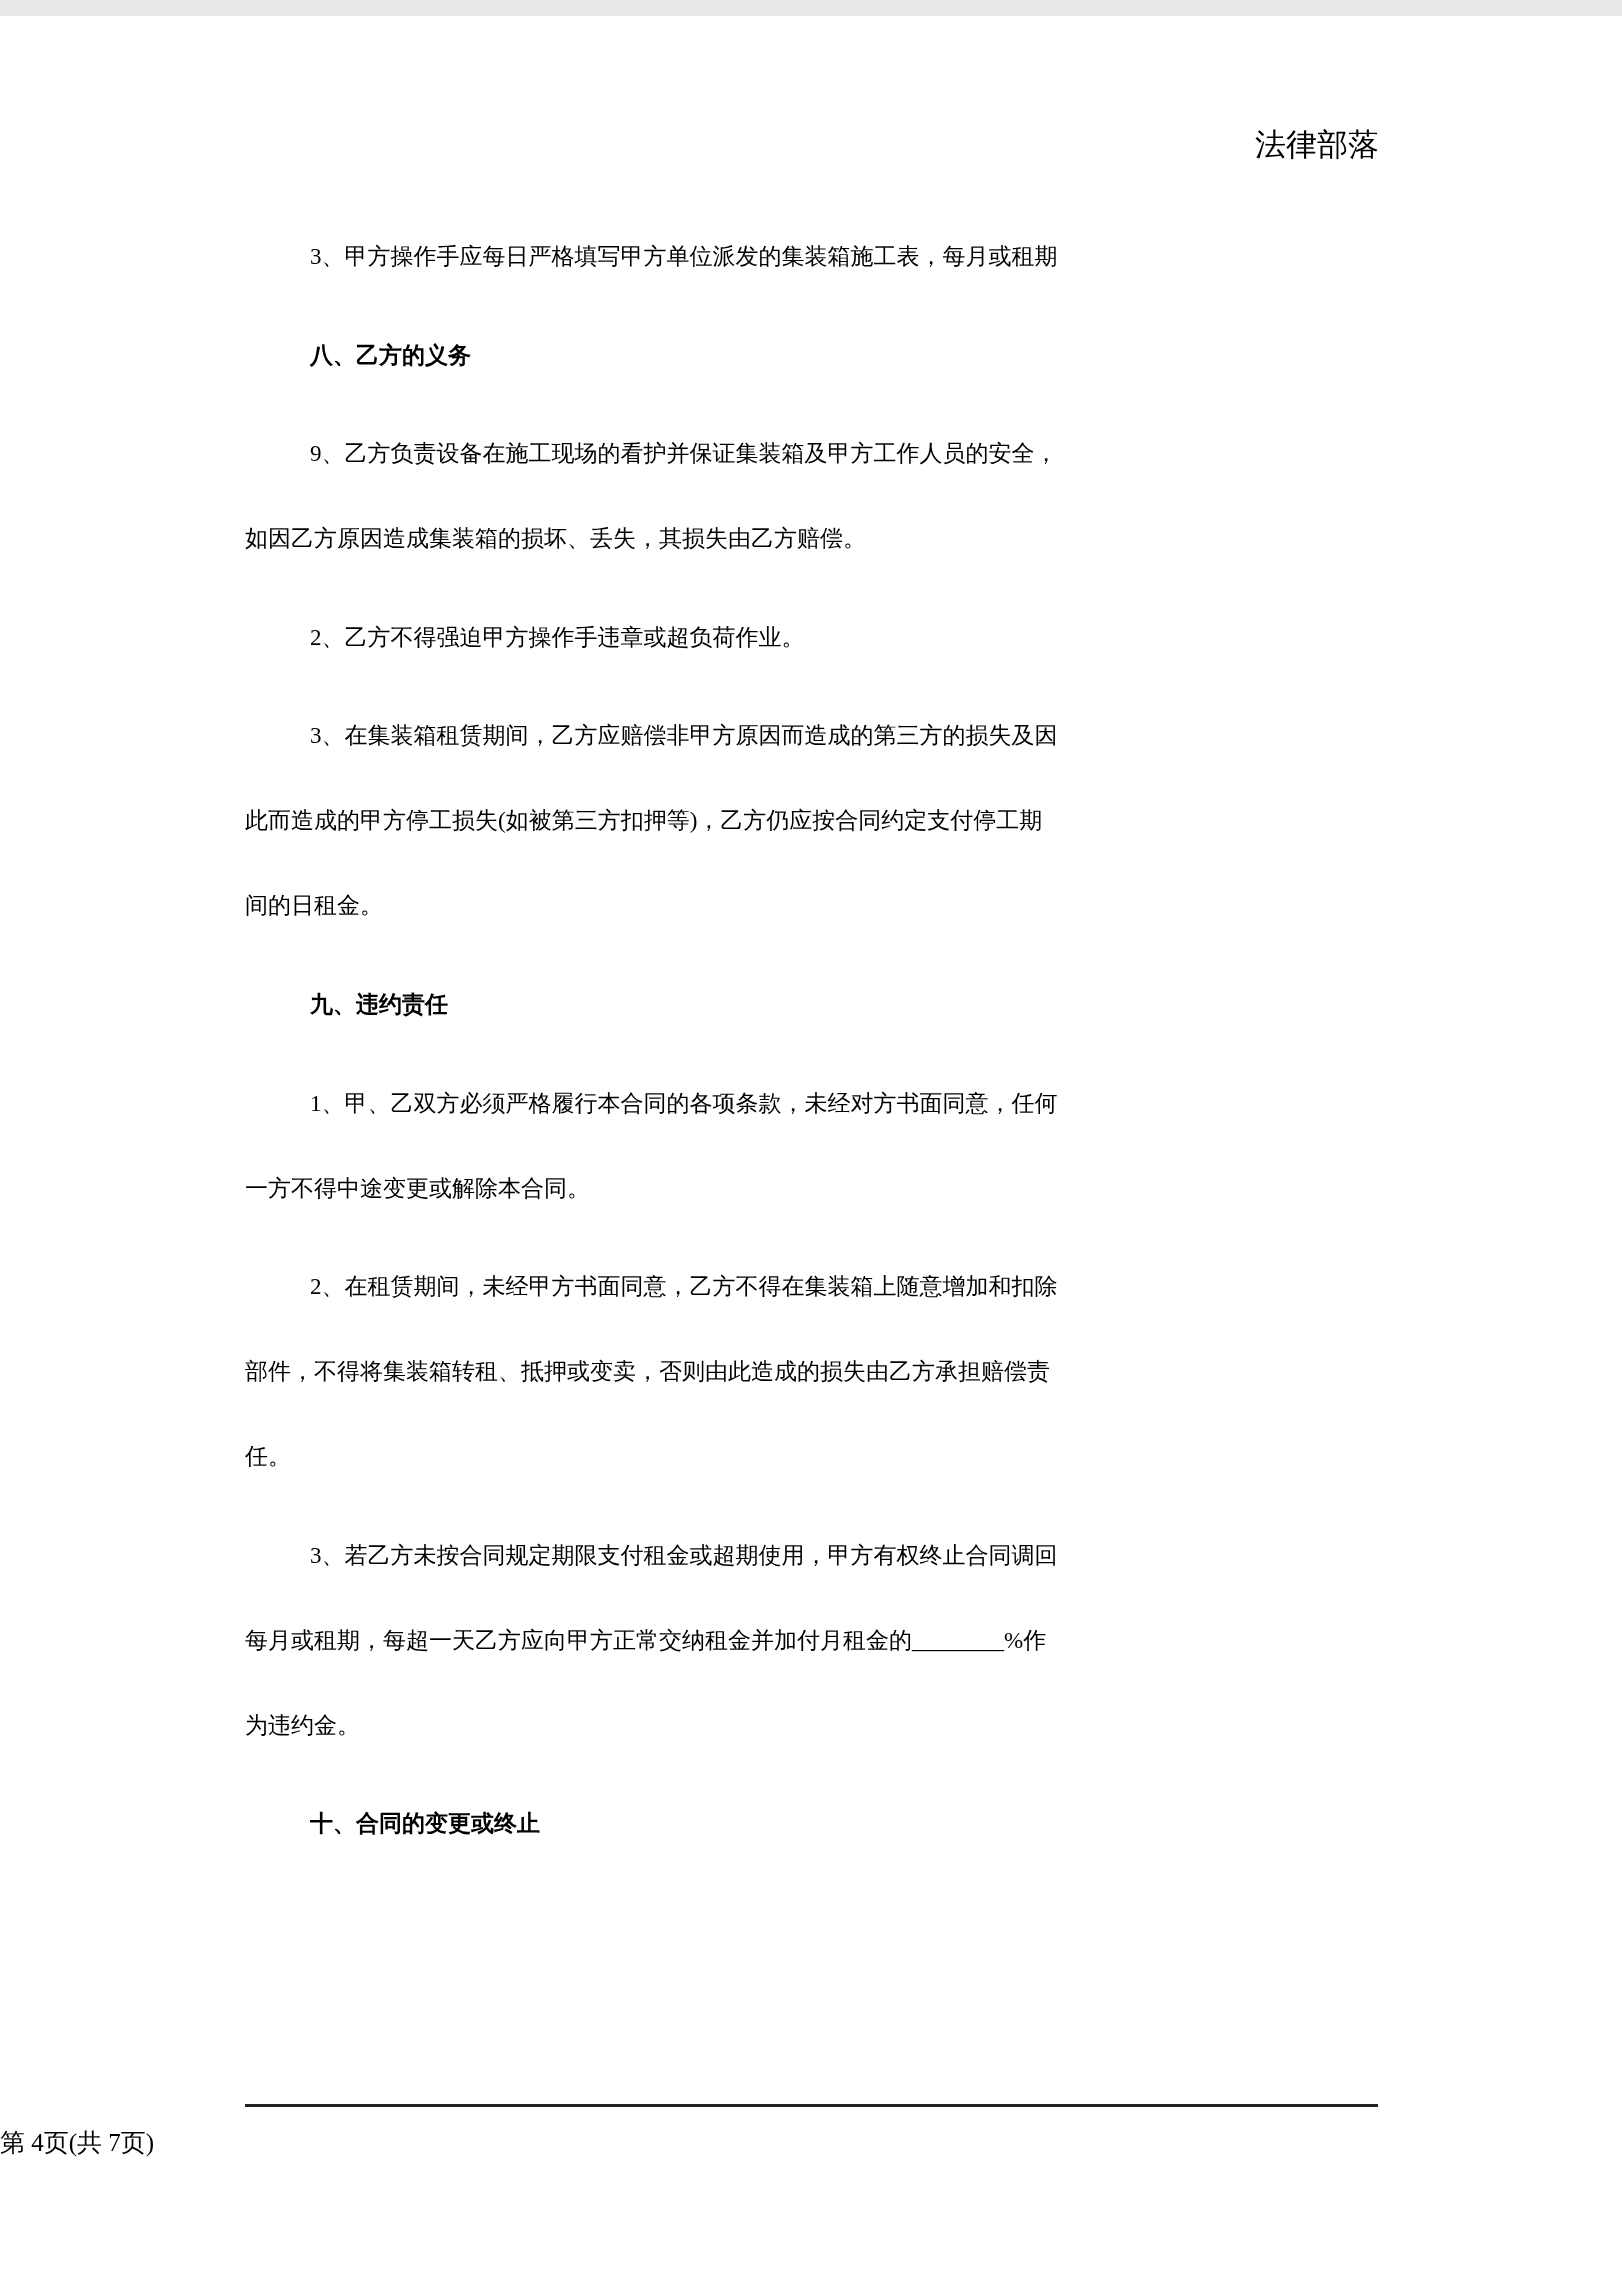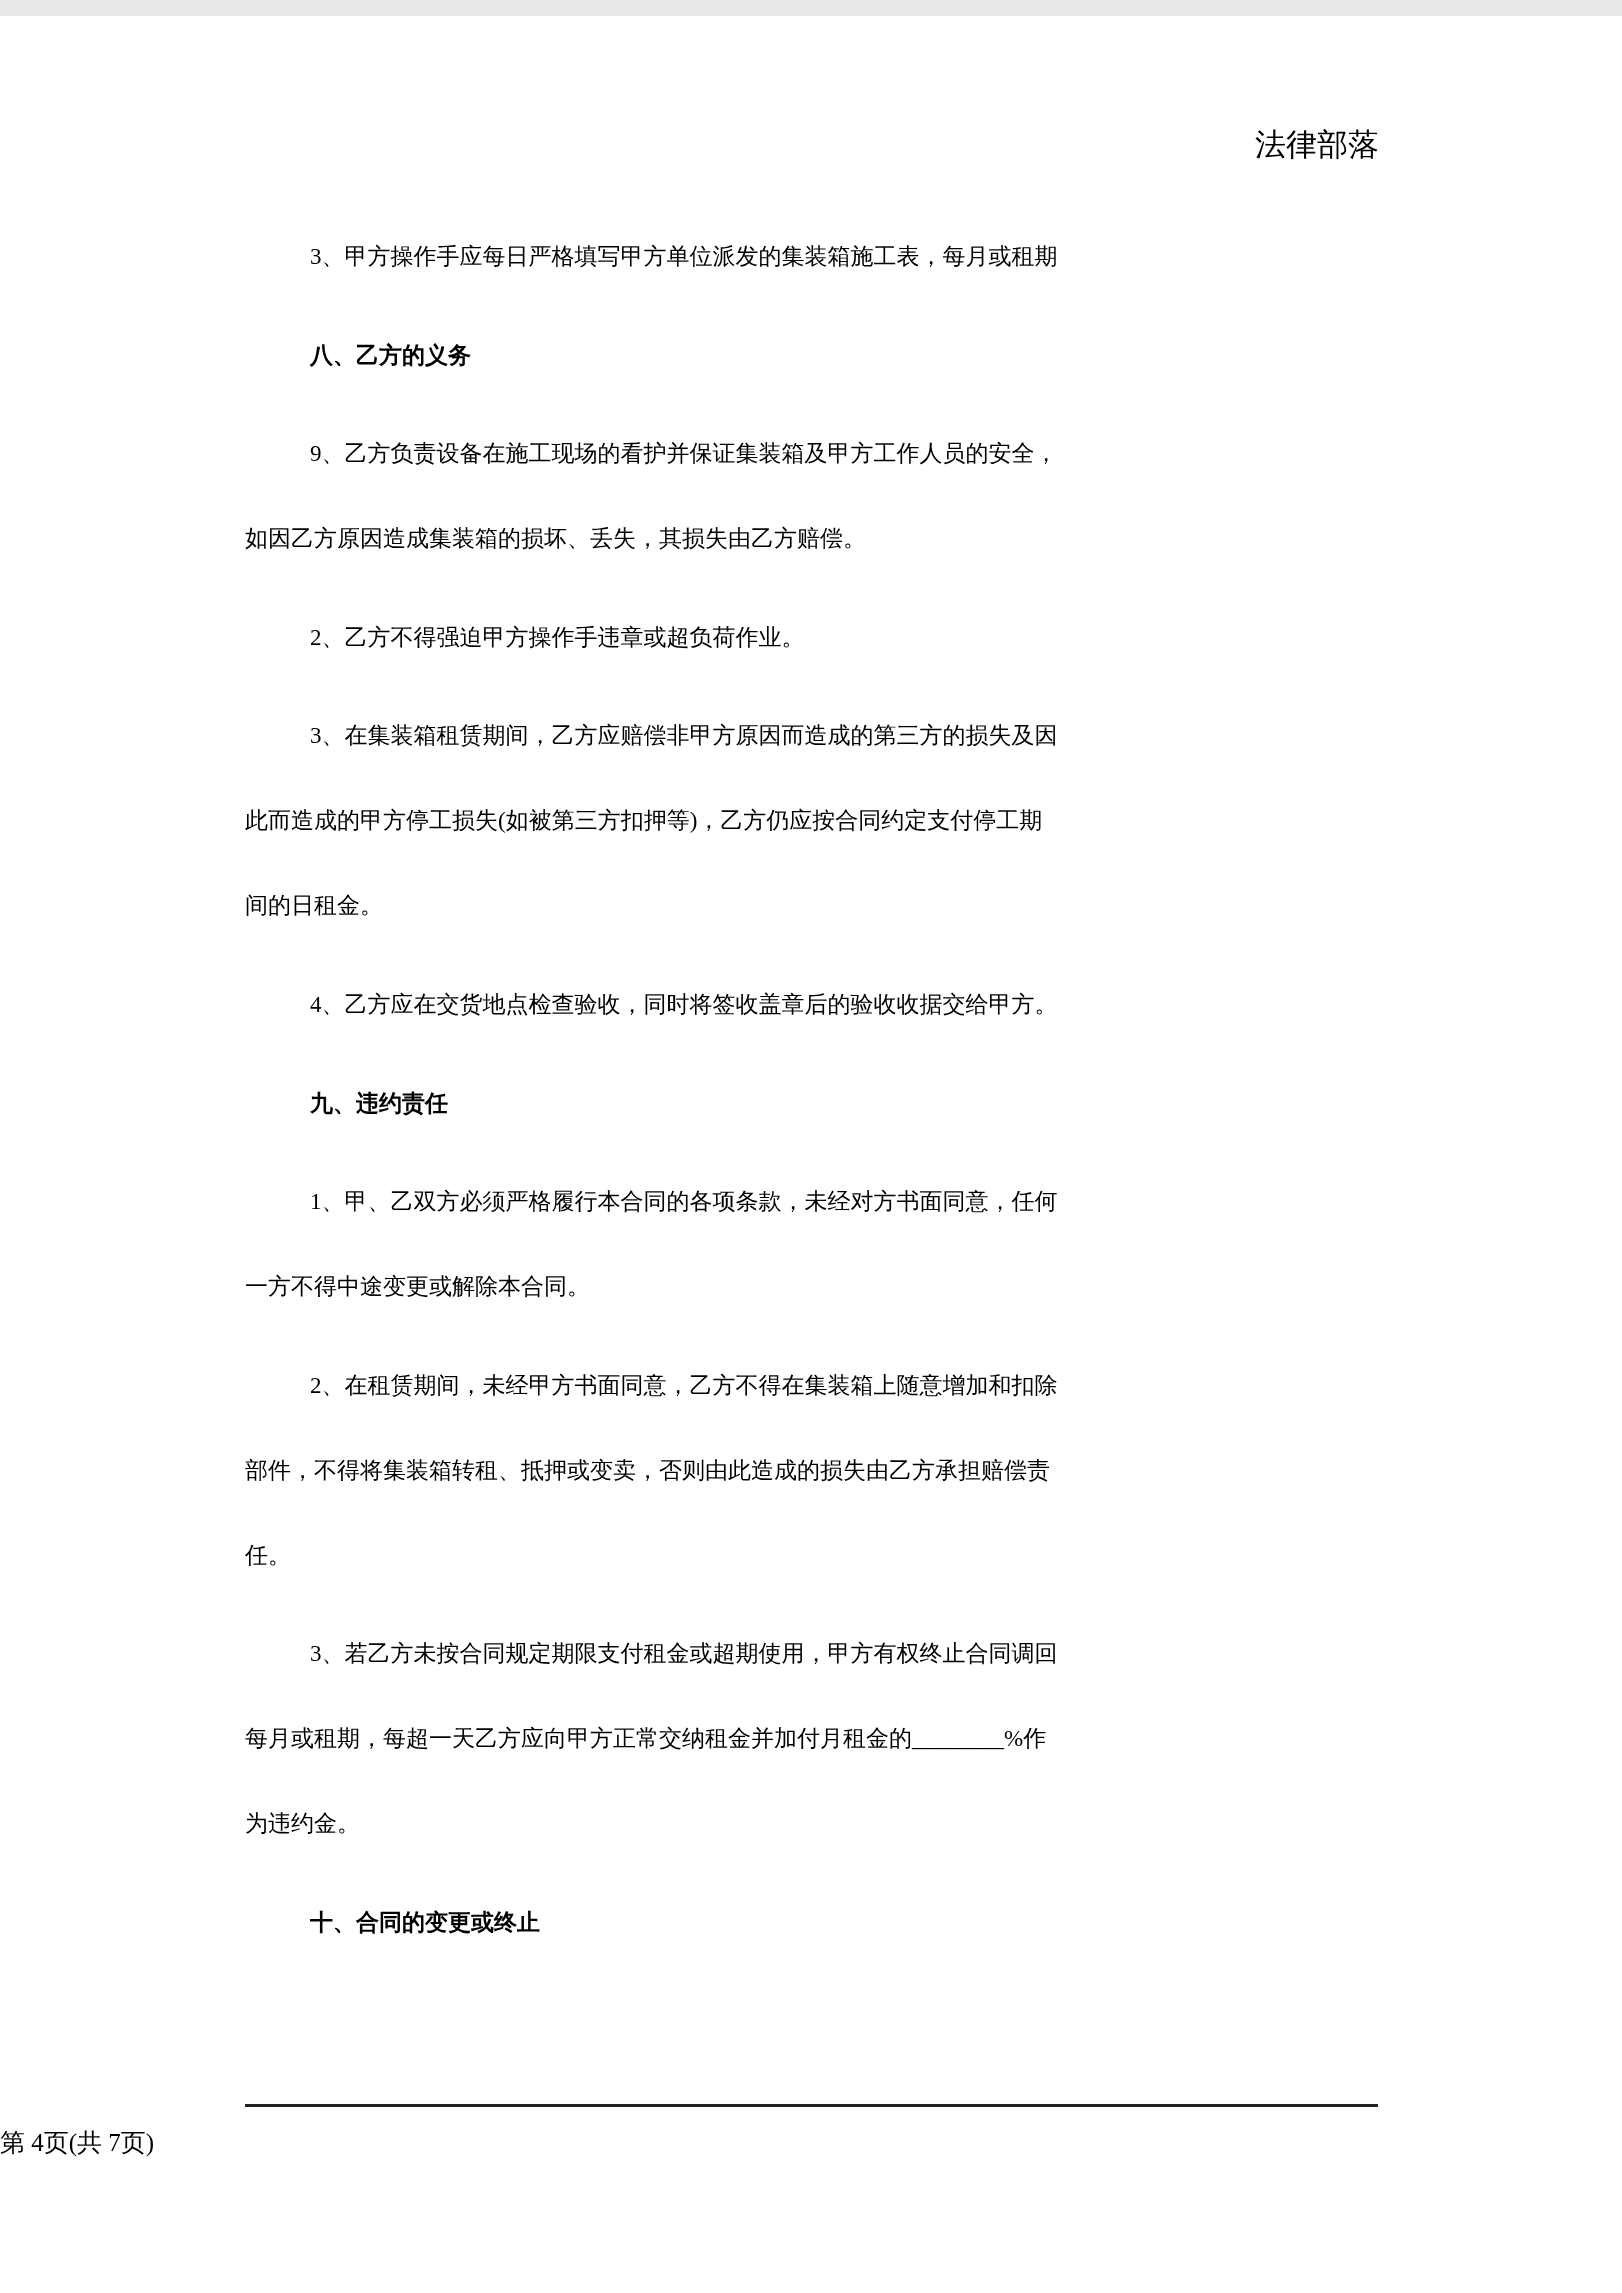--- a/index.html
+++ b/index.html
@@ -89,23 +89,20 @@
         <div class="line">如因乙方原因造成集装箱的损坏、丢失，其损失由乙方赔偿。</div>
       </div>
       <div class="para">
         <div class="line indent">2、乙方不得强迫甲方操作手违章或超负荷作业。</div>
       </div>
       <div class="para">
         <div class="line indent">3、在集装箱租赁期间，乙方应赔偿非甲方原因而造成的第三方的损失及因</div>
         <div class="line">此而造成的甲方停工损失(如被第三方扣押等)，乙方仍应按合同约定支付停工期</div>
         <div class="line">间的日租金。</div>
       </div>
-      <div class="para">
-        <div class="line indent">4、乙方应在交货地点检查验收，同时将签收盖章后的验收收据交给甲方。</div>
-      </div>
       <div class="para heading">
         <div class="line indent">九、违约责任</div>
       </div>
       <div class="para">
         <div class="line indent">1、甲、乙双方必须严格履行本合同的各项条款，未经对方书面同意，任何</div>
         <div class="line">一方不得中途变更或解除本合同。</div>
       </div>
       <div class="para">
         <div class="line indent">2、在租赁期间，未经甲方书面同意，乙方不得在集装箱上随意增加和扣除</div>
         <div class="line">部件，不得将集装箱转租、抵押或变卖，否则由此造成的损失由乙方承担赔偿责</div>

